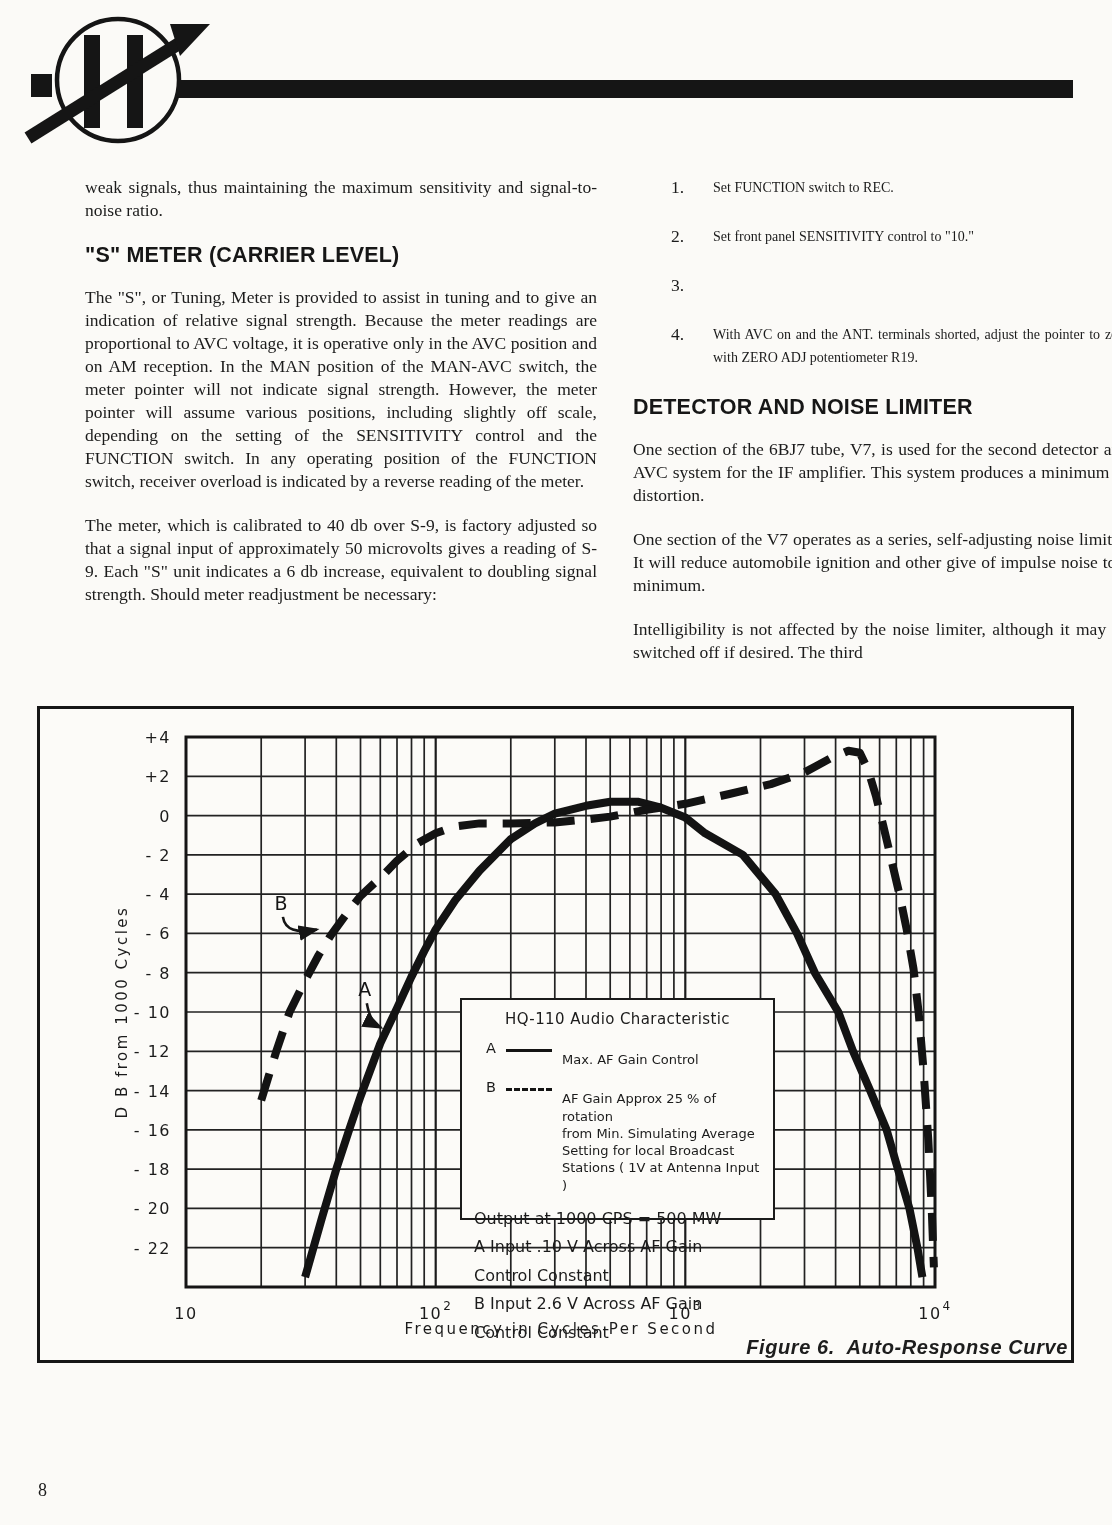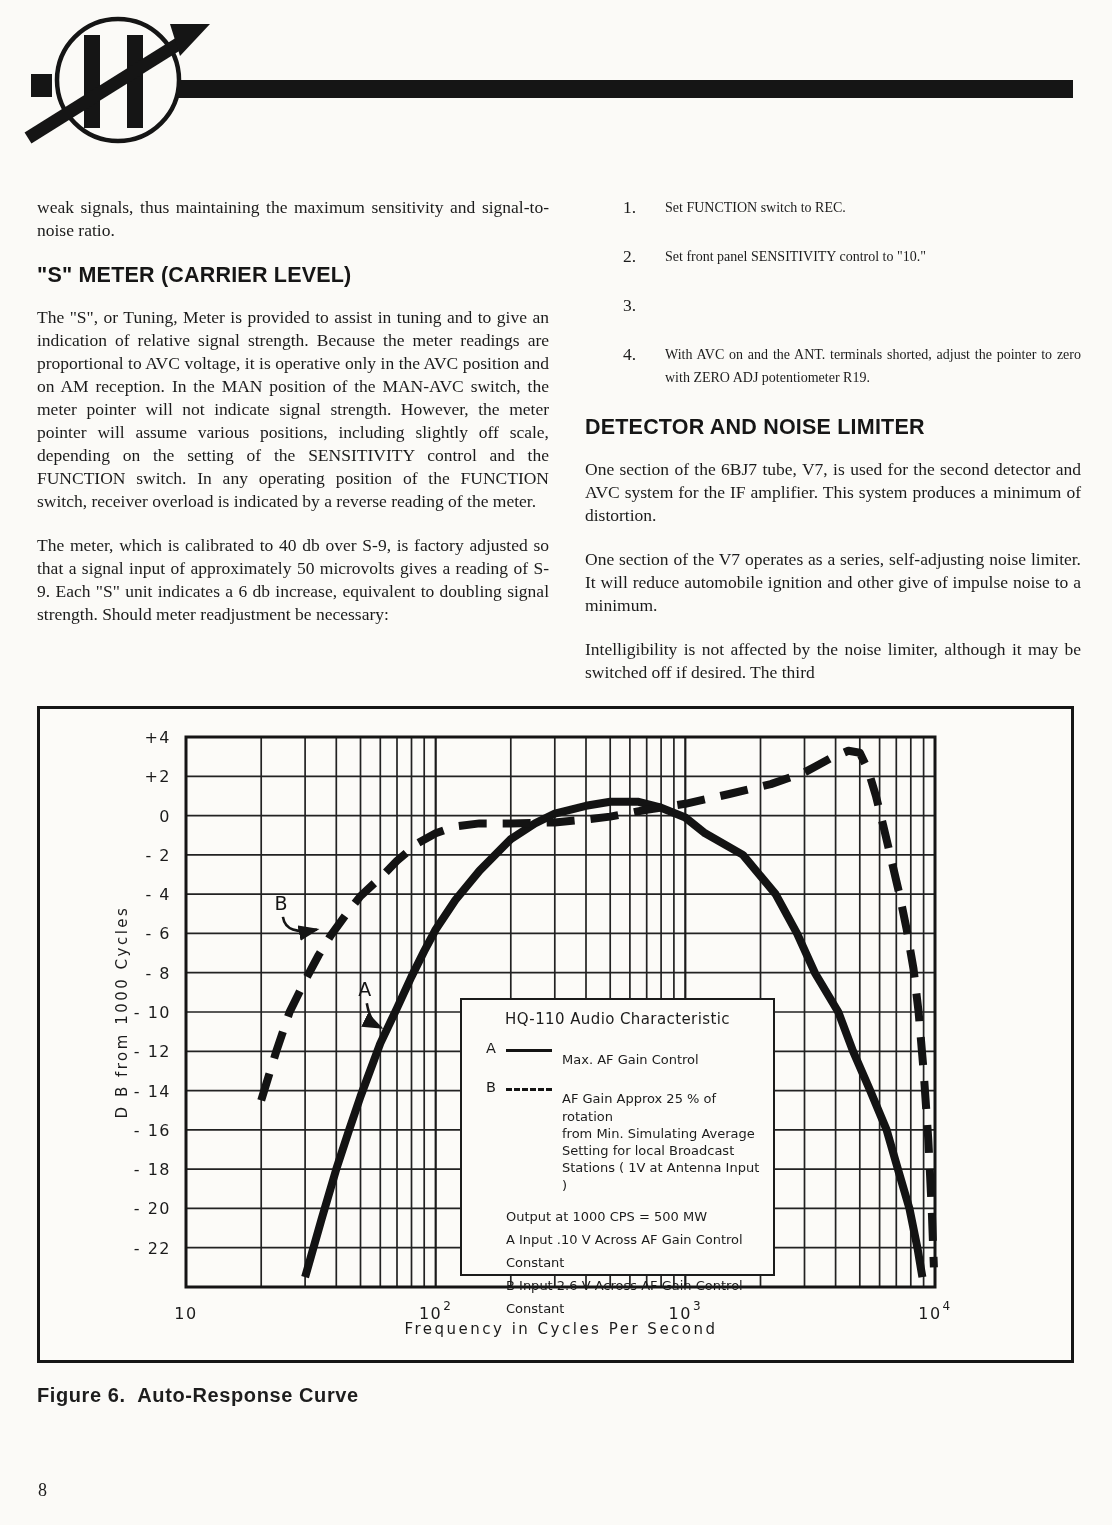--- a/index.html
+++ b/index.html
@@ -6,21 +6,21 @@
   body{
     width:1112px;height:1525px;position:relative;
     background:#fbfaf7;color:#1b1b1b;
     font-family:"Liberation Serif", serif;
     overflow:hidden;
   }
   
   .logo-svg{position:absolute;left:20px;top:8px;}
   .masthead-rule{position:absolute;left:178px;top:80px;width:895px;height:18px;background:#151515;}
   
-  .col{position:absolute;top:196px;}
+  .col{position:absolute;top:176px;margin-left:48px;}
   .col-left{left:37px;width:512px;}
   .col-right{left:585px;width:496px;}
   .body-p{font-size:17.5px;line-height:23px;text-align:justify;margin:0 0 21px 0;}
   .section-h{
     font-family:"Liberation Sans", sans-serif;font-weight:bold;
     font-size:21.5px;line-height:24px;letter-spacing:.2px;
     margin:6px 0 19px 0;color:#161616;
   }
   .num-item{display:flex;margin-bottom:26px;}
   .num-item .num{flex:none;width:42px;margin-left:38px;font-size:17.5px;line-height:23px;}
@@ -28,35 +28,35 @@
   
   .figure{
     position:absolute;left:37px;top:706px;width:1031px;height:651px;
     border:3px solid #161616;background:#fcfbf8;
   }
   .figure svg{position:absolute;left:0;top:0;}
   .tick{font:16px "DejaVu Sans", sans-serif;letter-spacing:1.5px;fill:#1b1b1b;}
   .axis-label{font:15px "DejaVu Sans", sans-serif;letter-spacing:2.5px;fill:#1b1b1b;}
   .ann{font:19px "DejaVu Sans", sans-serif;fill:#151515;}
   .legend{
-    position:absolute;left:420px;top:289px;width:315px;height:278px;
+    position:absolute;left:420px;top:289px;width:315px;height:222px;
     box-sizing:border-box;border:2px solid #1b1b1b;background:#fcfbf8;
     padding:8px 10px;font-family:"DejaVu Sans", sans-serif;z-index:2;
   }
   .legend-title{text-align:center;font-size:15px;letter-spacing:.4px;margin:2px 0 12px 0;}
   .leg-row{display:flex;margin:0 0 11px 14px;}
   .leg-key{flex:none;width:18px;font-size:14.5px;}
   .leg-swatch{flex:none;width:46px;margin:9px 10px 0 2px;}
   .sw-solid{border-top:3.5px solid #141414;}
   .sw-dashed{border-top:3.5px dashed #141414;}
   .leg-text{font-size:13px;line-height:1.33;margin-top:11px;}
-  .leg-notes{font-size:13px;line-height:1.78;padding:0 2px;margin-left:32px;}
+  .leg-notes{font-size:16px;line-height:1.78;padding:0 2px;}
   .fig-caption{
-    position:absolute;left:37px;top:1384px;width:1031px;text-align:left;
-    font-family:"Liberation Sans", sans-serif;font-weight:bold;
+    position:absolute;left:37px;top:1336px;width:1031px;text-align:right;
+    font-family:"Liberation Sans", sans-serif;font-weight:bold;font-style:italic;
     font-size:20px;letter-spacing:.6px;color:#1d1d1d;
   }
   .page-number{position:absolute;left:38px;top:1480px;font-size:18px;}
 </style>
 </head>
 <body>
 
 <svg class="logo-svg" width="205" height="150" viewBox="0 0 205 150">
   <rect x="11" y="66" width="21" height="23" fill="#151515"></rect>
   <circle cx="98" cy="72" r="61" fill="#fbfaf7" stroke="#151515" stroke-width="4.5"></circle>

